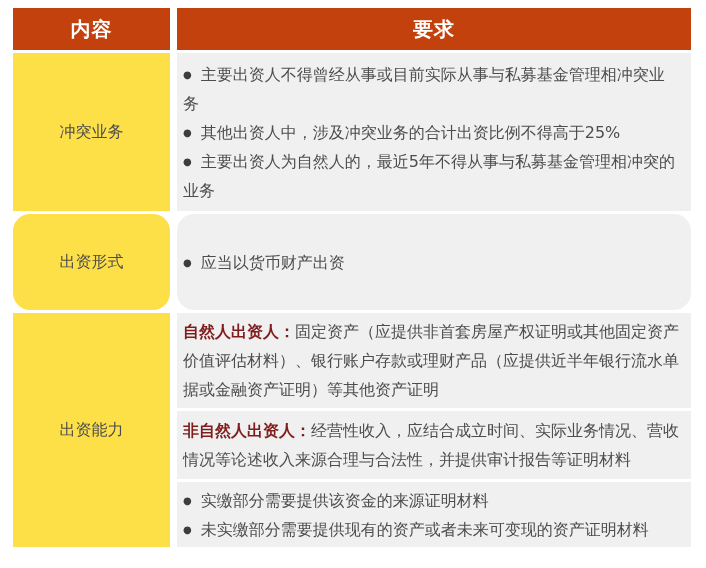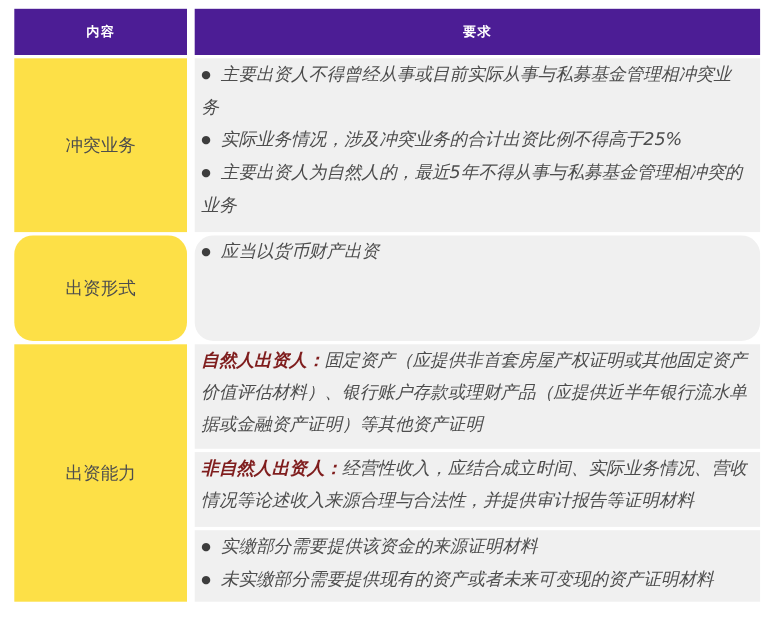--- a/index.html
+++ b/index.html
@@ -25,24 +25,24 @@
     flex-direction: column;
     gap: 3px;
   }
   .row {
     display: grid;
     grid-template-columns: 157px 514px;
     column-gap: 7px;
   }
   .cell { box-sizing: border-box; }
   .th {
-    background: #4c1d95;
+    background: #c2410c;
     color: #ffffff;
     font-weight: bold;
-    font-size: 12px;
+    font-size: 20px;
     height: 42px;
     display: flex;
     align-items: center;
     justify-content: center;
     letter-spacing: 1px;
   }
   .label {
     background: #fde047;
     color: #4d4d4d;
     font-size: 16px;
@@ -50,22 +50,22 @@
     align-items: center;
     justify-content: center;
   }
   .content {
     background: #f0f0f0;
     color: #4d4d4d;
     font-size: 16px;
     line-height: 29px;
     display: flex;
     flex-direction: column;
+    justify-content: center;
     padding: 0 12px 0 6px;
-    font-style: italic;
   }
   .content p {
     margin: 0;
   }
   .bullet {
     font-size: 10px;
     margin-right: 9px;
     vertical-align: 2px;
     color: #3d3d3d;
   }
@@ -92,21 +92,21 @@
 
     <div class="row">
       <div class="cell th">内容</div>
       <div class="cell th">要求</div>
     </div>
 
     <div class="row">
       <div class="cell label h158">冲突业务</div>
       <div class="cell content h158">
         <p><span class="bullet">●</span><span>主要出资人不得曾经从事或目前实际从事与私募基金管理相冲突业务</span></p>
-        <p><span class="bullet">●</span><span>实际业务情况，涉及冲突业务的合计出资比例不得高于25%</span></p>
+        <p><span class="bullet">●</span><span>其他出资人中，涉及冲突业务的合计出资比例不得高于25%</span></p>
         <p><span class="bullet">●</span><span>主要出资人为自然人的，最近5年不得从事与私募基金管理相冲突的业务</span></p>
       </div>
     </div>
 
     <div class="row">
       <div class="cell label h96">出资形式</div>
       <div class="cell content h96">
         <p><span class="bullet">●</span><span>应当以货币财产出资</span></p>
       </div>
     </div>

